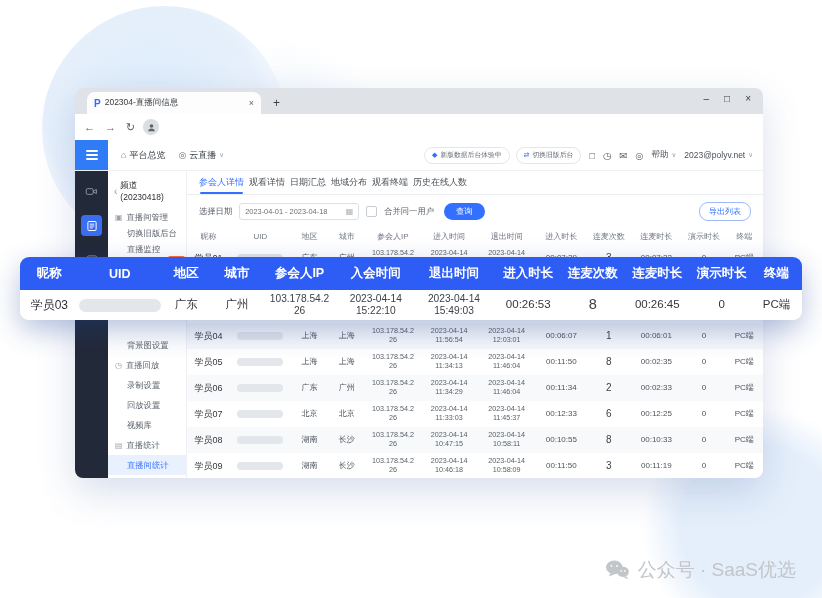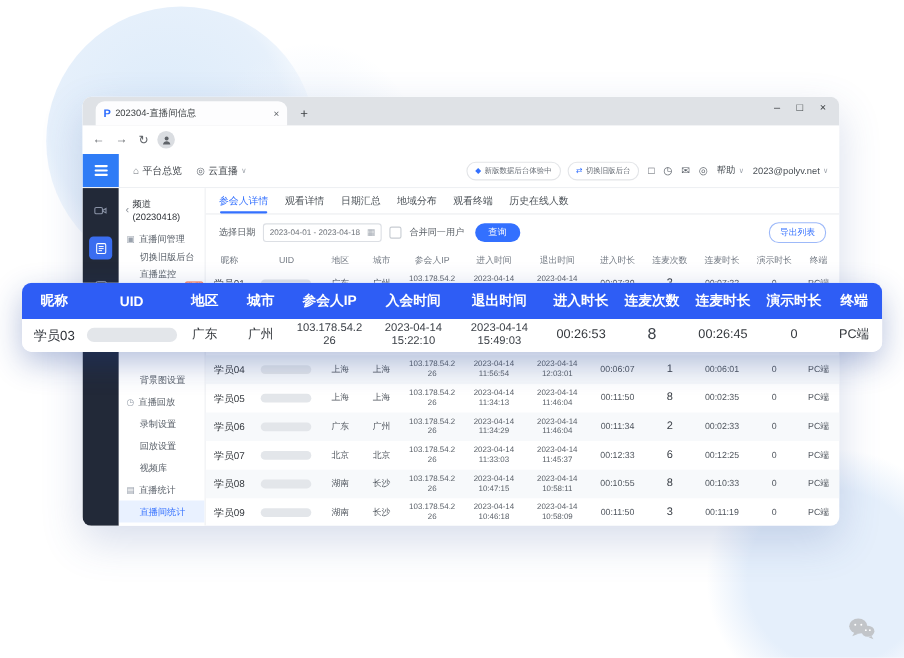--- a/index.html
+++ b/index.html
@@ -65,29 +65,29 @@
   .sb-gicon{color:#9aa2ad;font-size:8px}
   .sb-item{height:20px;display:flex;align-items:center;padding:0 6px 0 19px;color:#5a616a;
            font-size:8.3px;position:relative}
   .sb-item.tight,.sb-group.tight{height:16px}
   .sb-item.active{background:#e9f1ff;color:#3370ff}
   .sb-new{position:absolute;right:1px;top:-1px;background:#ff6a3c;color:#fff;font-size:5.5px;
           padding:0 2px;border-radius:2px;line-height:8px}
   .sb-spacer{height:62px}
 
   .content{flex:1;min-width:0;display:flex;flex-direction:column}
-  .dtabs{display:flex;gap:15px;padding:0 12px;height:23px;align-items:center;
+  .dtabs{display:flex;gap:5px;padding:0 12px;height:23px;align-items:center;
          border-bottom:1px solid #ecedf0;flex:none}
   .dtab{font-size:9px;color:#4a5056;position:relative;height:100%;display:flex;align-items:center;white-space:nowrap}
   .dtab.active{color:#3370ff}
   .dtab.active:after{content:"";position:absolute;bottom:0;left:1px;right:1px;height:2px;
                      background:#3370ff;border-radius:1px}
 
   .filter{display:flex;align-items:center;gap:7px;padding:7px 12px 6px;font-size:8.3px;color:#595f66;flex:none}
-  .datebox{width:108px;height:17px;border:1px solid #dcdfe4;border-radius:3px;display:flex;
+  .datebox{width:120px;height:17px;border:1px solid #dcdfe4;border-radius:3px;display:flex;
            align-items:center;padding:0 5px;gap:4px;color:#6b7077;font-size:7.4px;box-sizing:border-box}
   .cal{margin-left:auto;color:#a8aeb6;font-size:8px}
   .cb{width:9px;height:9px;border:1px solid #c7ccd2;border-radius:2px;background:#fff;flex:none}
   .qbtn{background:#3370ff;color:#fff;font-size:8.3px;height:17px;padding:0 12px;border-radius:9px;
         display:flex;align-items:center;margin-left:3px}
   .export{margin-left:auto;border:1px solid #9db9f9;color:#3370ff;font-size:8px;height:17px;
           padding:0 9px;border-radius:9px;display:flex;align-items:center;gap:3px}
 
   .grid{display:grid;grid-template-columns:7.5% 10.5% 6.5% 6.5% 9.5% 10% 10% 9% 7.5% 9% 7.5% 6.5%;
         align-items:center}
@@ -523,13 +523,14 @@
   <svg width="26" height="22" viewBox="0 0 28 24">
     <ellipse cx="11" cy="9" rx="9" ry="7.5" fill="#c2c5c9"></ellipse>
     <path d="M5 19l2.2-4 4 1.6z" fill="#c2c5c9"></path>
     <circle cx="8" cy="7.5" r="1" fill="#fff"></circle>
       <circle cx="14" cy="7.5" r="1" fill="#fff"></circle>
     <ellipse cx="20.5" cy="14" rx="6.5" ry="5.5" fill="#c2c5c9"></ellipse>
     <path d="M26 22l-1.8-3.2-3 1.2z" fill="#c2c5c9"></path>
     <circle cx="18.5" cy="13" r=".9" fill="#fff"></circle>
       <circle cx="22.5" cy="13" r=".9" fill="#fff"></circle>
   </svg>
+  <span>公众号 · SaaS优选</span>
 </div>
 
 </body></html>

